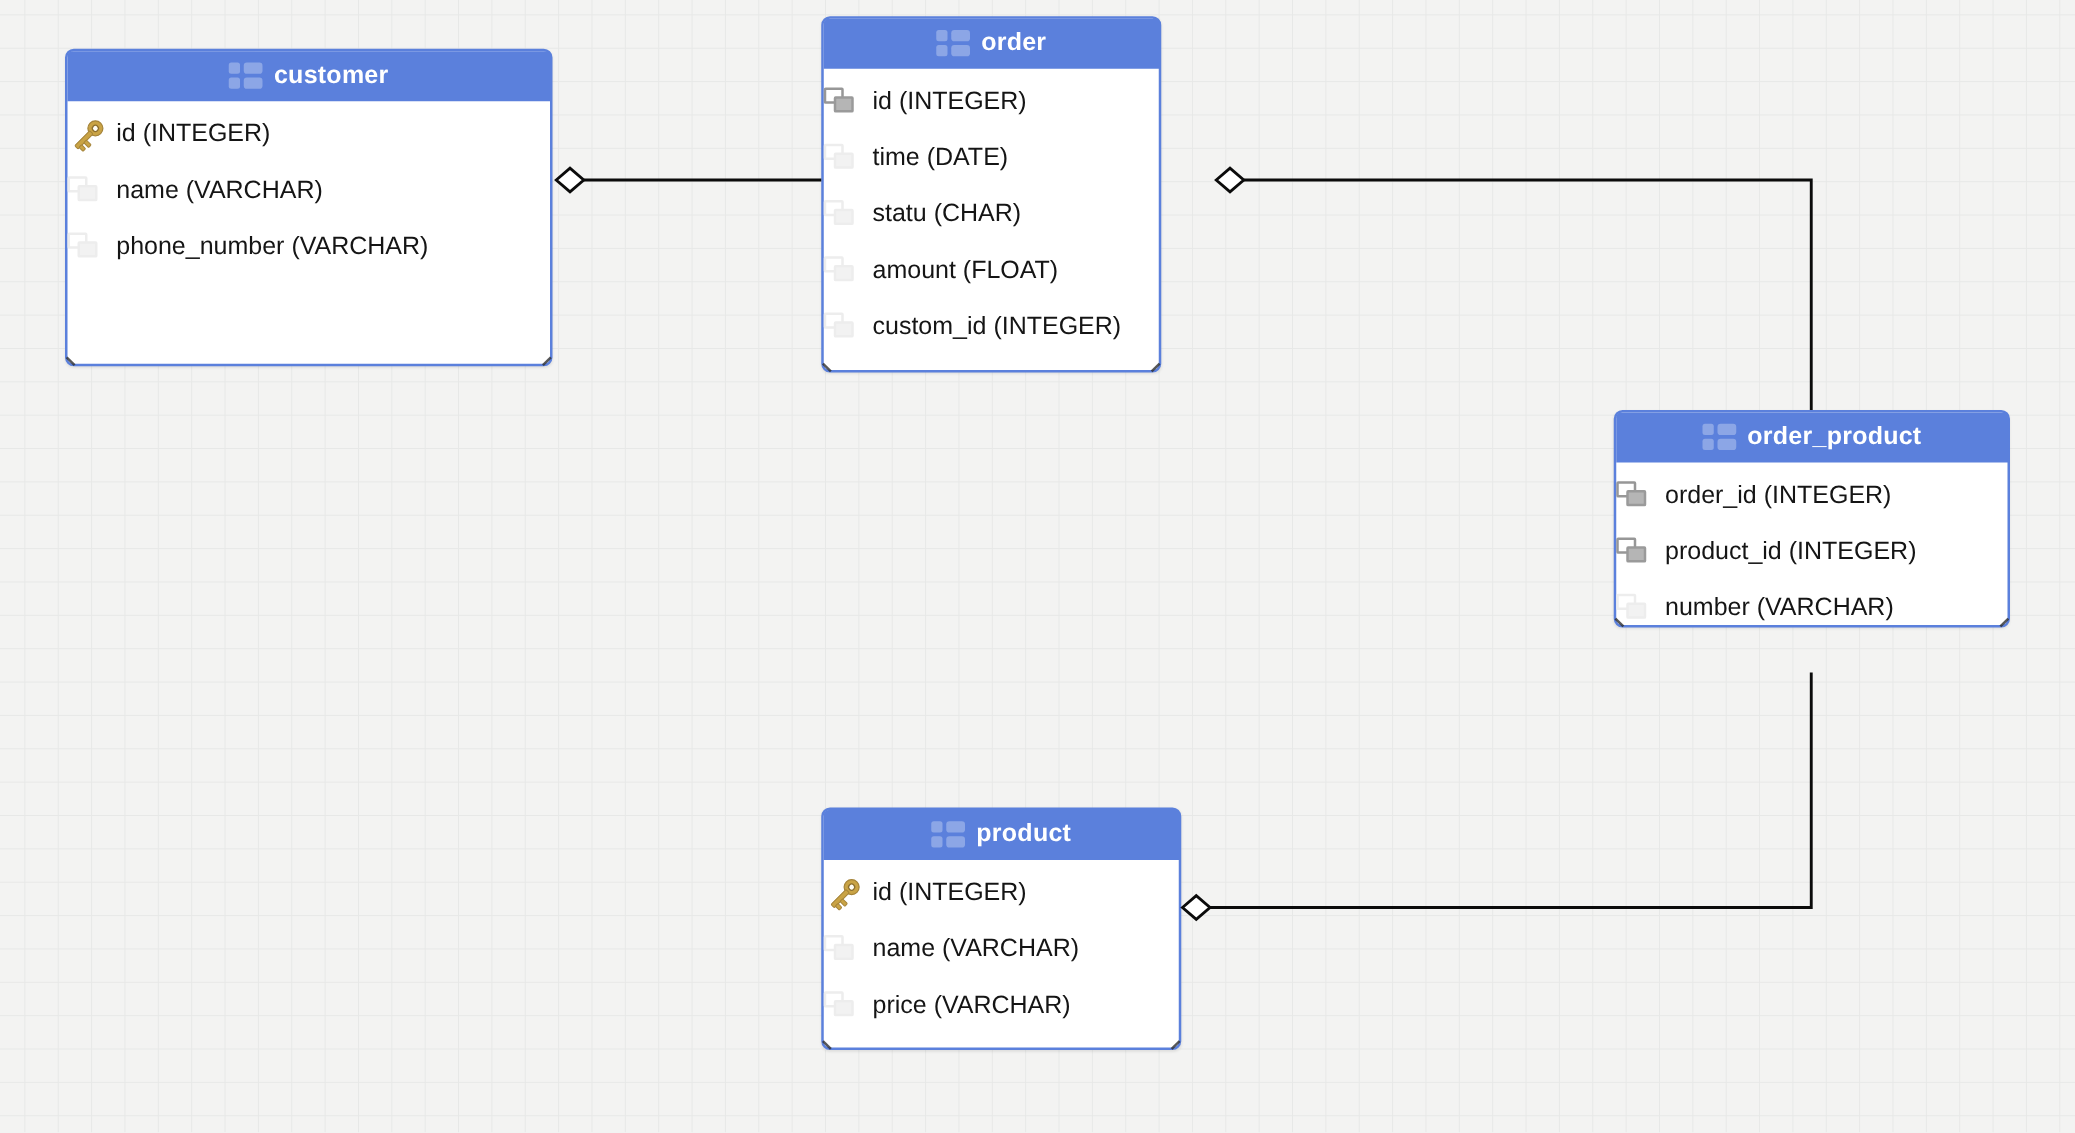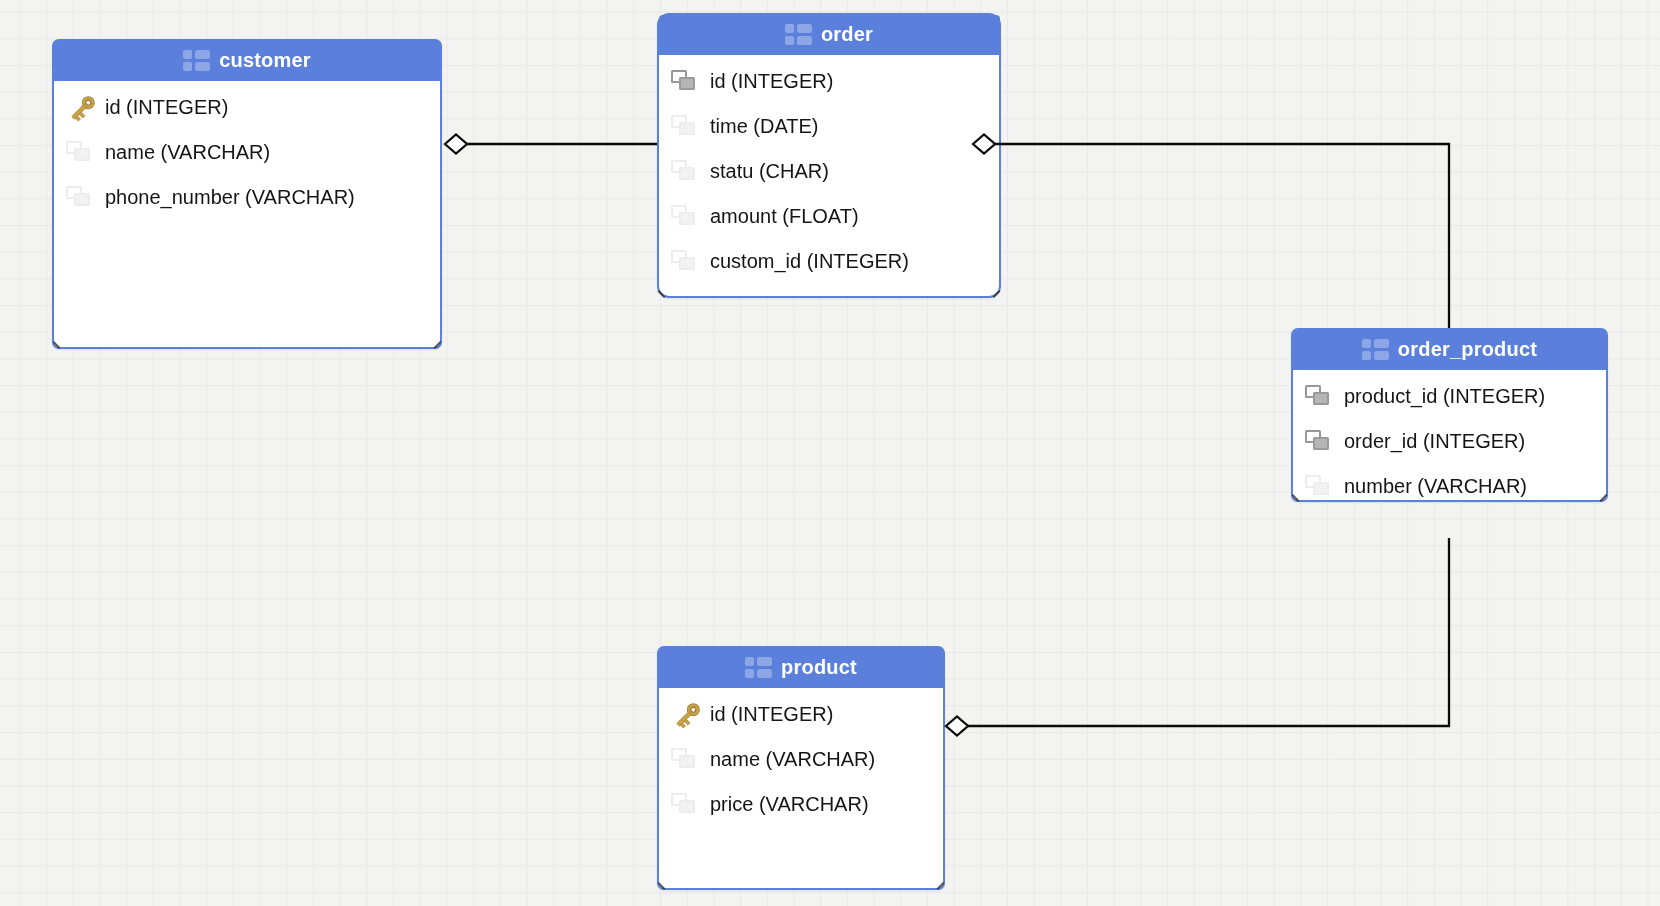--- a/index.html
+++ b/index.html
@@ -21,21 +21,21 @@
   .table-header{
     height:40px;margin:-0.5px;-webkit-margin-collapse:separate;
     background:#5b80dc;border-radius:4px 4px 0 0;
     display:flex;align-items:center;justify-content:center;
     color:#ffffff;font-size:20px;font-weight:600;letter-spacing:.2px;
   }
   .tbl-icon{display:inline-grid;grid-template-columns:9px 15px;grid-template-rows:9px 9px;gap:3px;margin-right:9px;}
   .tbl-icon .sq{background:rgba(255,255,255,.30);border-radius:2px;}
   .tbl-icon .bar{background:rgba(255,255,255,.30);border-radius:2.5px;}
   .rows{padding-top:5px;}
-  .row{height:45px;display:flex;align-items:center;padding-left:12px;text-align:right;}
+  .row{height:45px;display:flex;align-items:center;padding-left:0;text-align:right;}
   .icon-box{width:39px;flex:none;display:flex;align-items:center;}
   .field-label{font-size:20px;color:#151515;white-space:nowrap;}
   
   .fk{position:relative;width:27px;height:23px;}
   .fk .back{position:absolute;left:0;top:0;width:12px;height:9px;background:transparent;border:2.5px solid #979797;border-radius:1.5px;}
   .fk .front{position:absolute;left:8px;top:7px;width:12px;height:9px;background:#b5b5b5;border:2.5px solid #9a9a9a;border-radius:1.5px;}
   .fk.ghost .back{border-color:#ededed;}
   .fk.ghost .front{background:#f2f2f2;border-color:#ededed;}
   
   .tick{position:absolute;width:9px;height:2px;background:rgba(45,45,45,.8);bottom:1px;}
@@ -43,21 +43,21 @@
   .tick.right{right:-2px;transform:rotate(-45deg);}
   .wires{position:absolute;left:0;top:0;pointer-events:none;}
   .wire{stroke:#0b0b0b;stroke-width:2.3;fill:none;}
   .diamond{fill:#ffffff;stroke:#0b0b0b;stroke-width:2.3;}
 </style>
 </head>
 <body>
 
 <div class="canvas">
 
-  <div class="table" style="left:52px;top:39px;width:390px;height:310px;">
+  <div class="table" style="left:52px;top:39px;width:390px;height:254px;">
     <div class="table-header">
       <span class="tbl-icon">
           <span class="sq"></span>
           <span class="bar"></span>
           <span class="sq"></span>
           <span class="bar"></span>
         </span>
       <span>customer</span>
     </div>
     <div class="rows">
@@ -91,21 +91,21 @@
               <span class="front"></span>
             </span>
           </span>
         <span class="field-label">phone_number (VARCHAR)</span>
       </div>
     </div>
     <span class="tick left"></span>
     <span class="tick right"></span>
   </div>
 
-  <div class="table" style="left:657px;top:13px;width:344px;height:285px;border-radius:12px;">
+  <div class="table" style="left:657px;top:13px;width:272px;height:285px;">
     <div class="table-header">
       <span class="tbl-icon">
           <span class="sq"></span>
           <span class="bar"></span>
           <span class="sq"></span>
           <span class="bar"></span>
         </span>
       <span>order</span>
     </div>
     <div class="rows">
@@ -170,46 +170,46 @@
       <span>order_product</span>
     </div>
     <div class="rows">
       <div class="row">
         <span class="icon-box">
             <span class="fk">
               <span class="back"></span>
               <span class="front"></span>
             </span>
           </span>
+        <span class="field-label">order_id (INTEGER)</span>
+      </div>
+      <div class="row">
+        <span class="icon-box">
+            <span class="fk">
+              <span class="back"></span>
+              <span class="front"></span>
+            </span>
+          </span>
         <span class="field-label">product_id (INTEGER)</span>
       </div>
       <div class="row">
         <span class="icon-box">
-            <span class="fk">
-              <span class="back"></span>
-              <span class="front"></span>
-            </span>
-          </span>
-        <span class="field-label">order_id (INTEGER)</span>
-      </div>
-      <div class="row">
-        <span class="icon-box">
             <span class="fk ghost">
               <span class="back"></span>
               <span class="front"></span>
             </span>
           </span>
         <span class="field-label">number (VARCHAR)</span>
       </div>
     </div>
     <span class="tick left"></span>
     <span class="tick right"></span>
   </div>
 
-  <div class="table" style="left:657px;top:646px;width:288px;height:244px;">
+  <div class="table" style="left:657px;top:646px;width:288px;height:194px;">
     <div class="table-header">
       <span class="tbl-icon">
           <span class="sq"></span>
           <span class="bar"></span>
           <span class="sq"></span>
           <span class="bar"></span>
         </span>
       <span>product</span>
     </div>
     <div class="rows">

